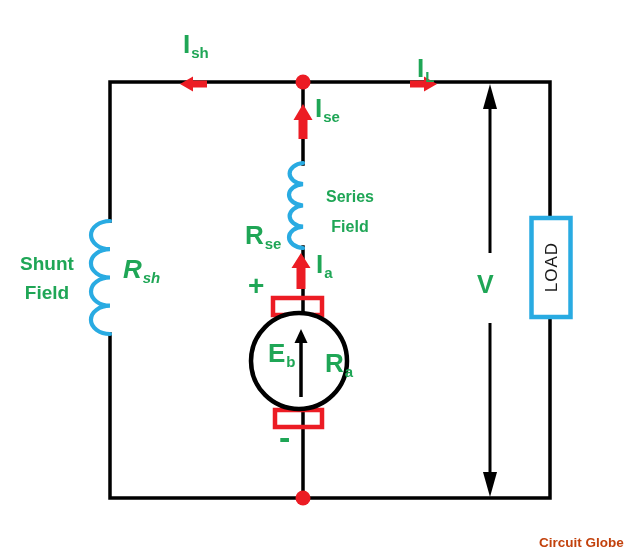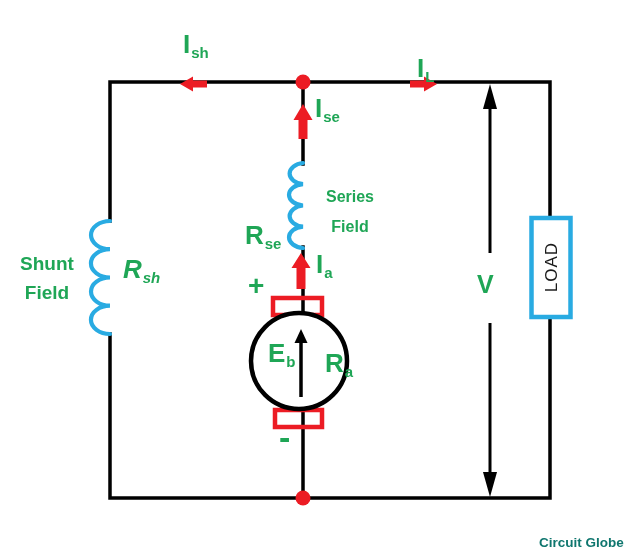--- a/index.html
+++ b/index.html
@@ -20,21 +20,21 @@
   .plus{font-size:28px;}
   .minus{font-size:34px;}
   .load-text{
     position:absolute;left:511px;top:247px;width:80px;height:40px;
     display:flex;align-items:center;justify-content:center;
     transform:rotate(-90deg);
     color:#1a1a1a;font-size:17px;font-weight:400;letter-spacing:1px;
     line-height:1;
   }
   .watermark{
-    position:absolute;left:539px;top:536px;color:#0f766e;
+    position:absolute;left:539px;top:536px;color:#c2410c;
     font-size:13.5px;font-weight:bold;line-height:1;
   }
 </style>
 </head>
 <body>
 
 <div id="stage">
 
   <svg id="circuit-svg" width="630" height="559" viewBox="0 0 630 559">
 

